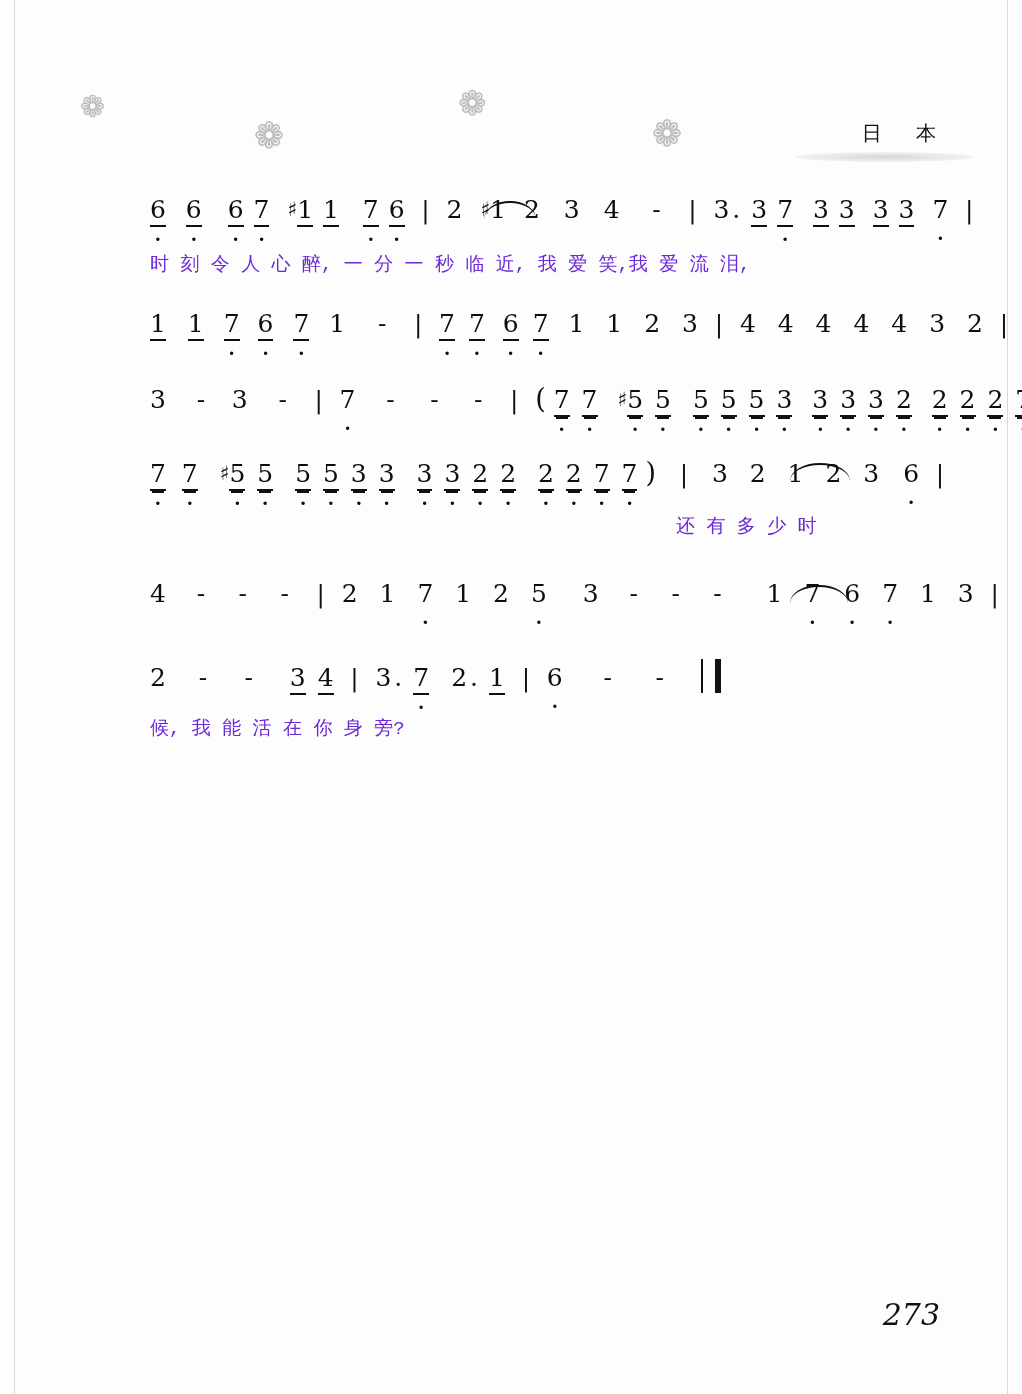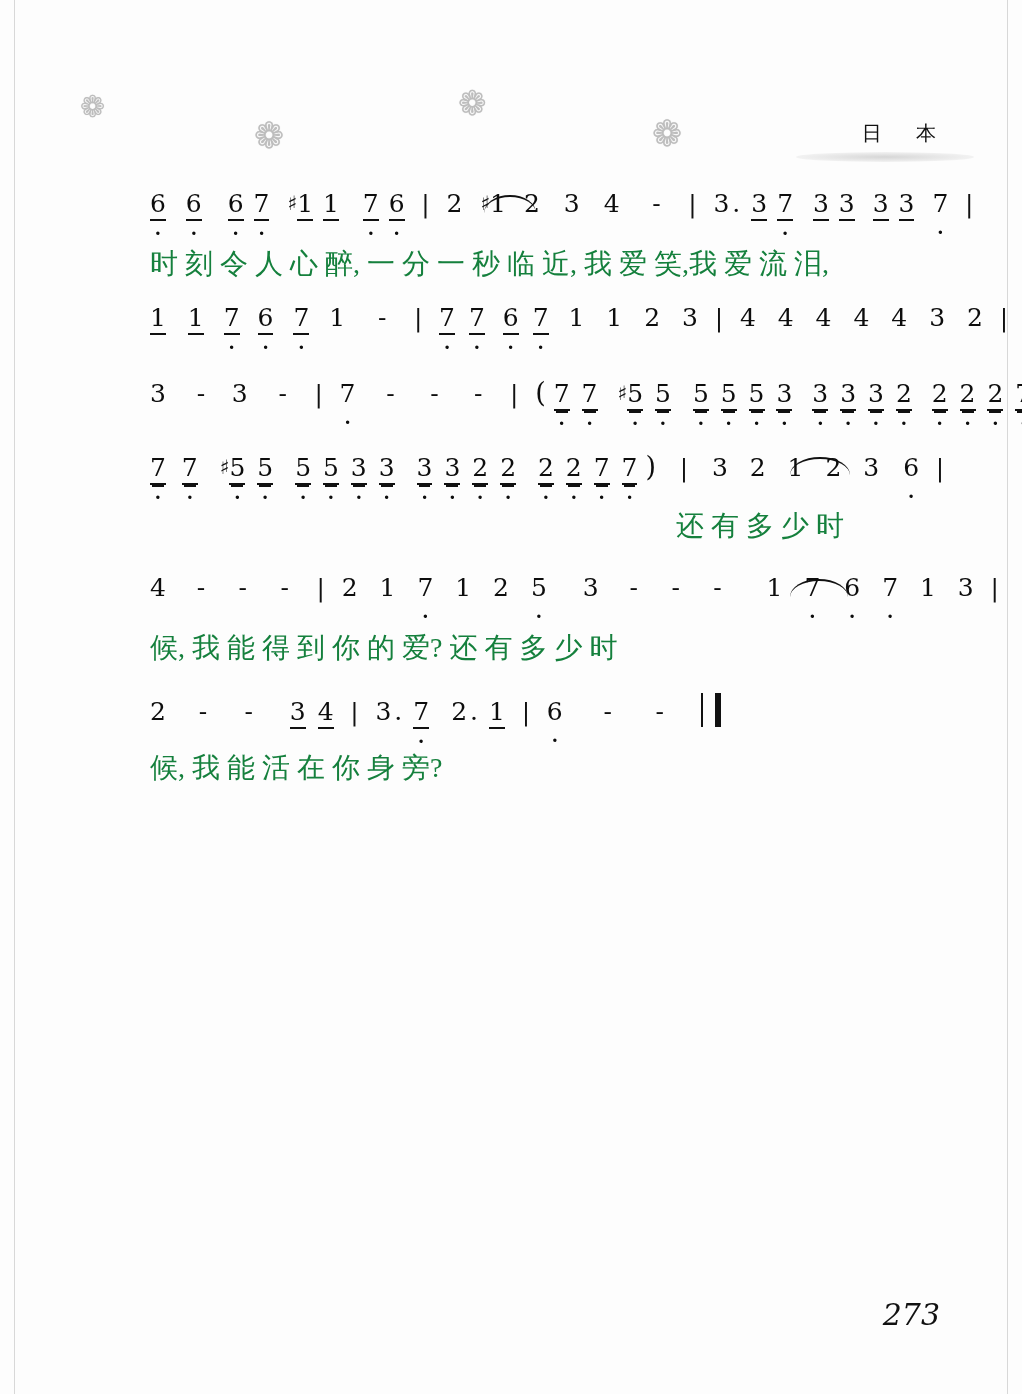--- a/index.html
+++ b/index.html
@@ -70,21 +70,21 @@
     height: 10px;
     border-radius: 50%;
     background: radial-gradient(ellipse at center, #cfcfcf 0%, #e9e9e9 55%, #ffffff 100%);
     opacity: .85;
   }
 
   
   #score {
     position: absolute;
     left: 0;
-    top: 189px;
+    top: 195px;
     width: 922px;
   }
   .sys {
     position: relative;
     width: 1022px;
     margin: 0 0 18px 0;
   }
   .notes {
     position: relative;
     height: 56px;
@@ -93,24 +93,24 @@
     font-family: "DejaVu Serif", serif;
     font-size: 25px;
     white-space: nowrap;
     color: #0d0d0d;
   }
   .lyr {
     position: relative;
     height: 40px;
     padding-left: 150px;
     box-sizing: border-box;
-    font-family: Liberation Serif, serif;
-    font-size: 28px;
+    font-family: Liberation Mono, monospace;
+    font-size: 19px;
     white-space: nowrap;
-    color: #15803d;
+    color: #6d28d9;
   }
 
   
   .n {
     position: relative;
     display: inline-block;
     text-align: center;
   }
   .n .num { position: relative; display: inline-block; }
   
@@ -416,21 +416,20 @@
         <span class="dash">-</span><span class="sp" style="width:4px"></span>
         <span class="dash">-</span><span class="sp" style="width:26px"></span>
         <span class="n"><span class="num">1</span></span><span class="sp" style="width:14px"></span>
         <span class="n dlow"><span class="num">7</span></span><span class="sp" style="width:16px"></span>
         <span class="n dlow"><span class="num">6</span></span><span class="sp" style="width:14px"></span>
         <span class="n dlow"><span class="num">7</span></span><span class="sp" style="width:14px"></span>
         <span class="n"><span class="num">1</span></span><span class="sp" style="width:14px"></span>
         <span class="n"><span class="num">3</span></span>
         <span class="bar">|</span>
       </div>
-      <div class="lyr">候,    我 能 得 到 你 的  爱?     还 有 多 少 时</div>
     </div>
 
     <div class="sys" style="margin-top:24px;">
       <div class="notes">
         <span class="n"><span class="num">2</span></span><span class="sp" style="width:14px"></span>
         <span class="dash">-</span><span class="sp" style="width:8px"></span>
         <span class="dash">-</span><span class="sp" style="width:18px"></span>
         <span class="n u1"><span class="num">3</span></span><span class="sp" style="width:4px"></span>
         <span class="n u1"><span class="num">4</span></span>
         <span class="bar">|</span>

